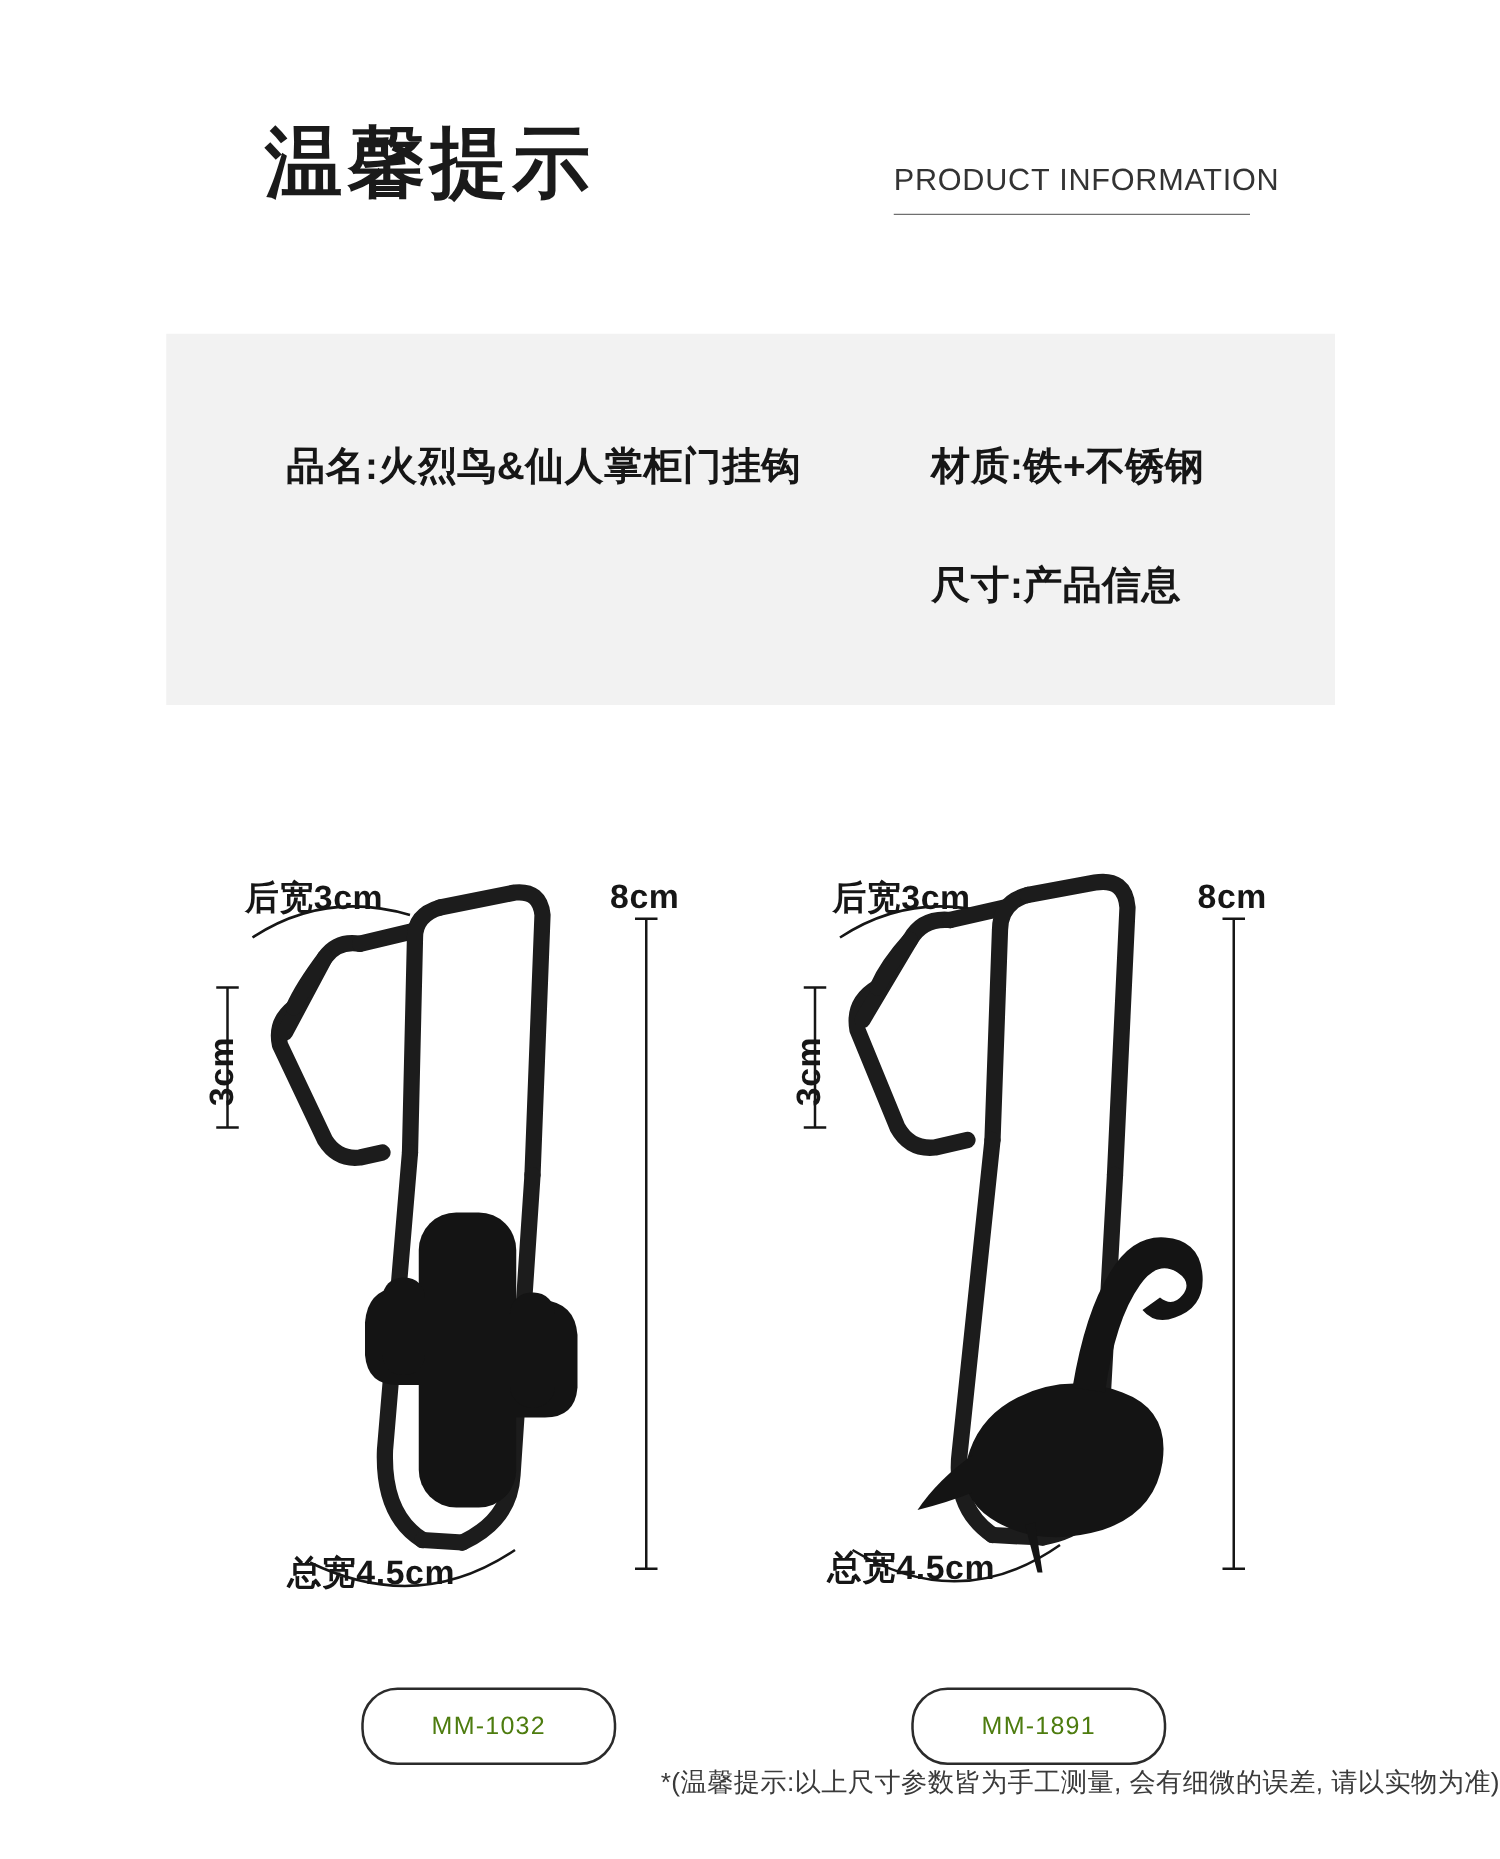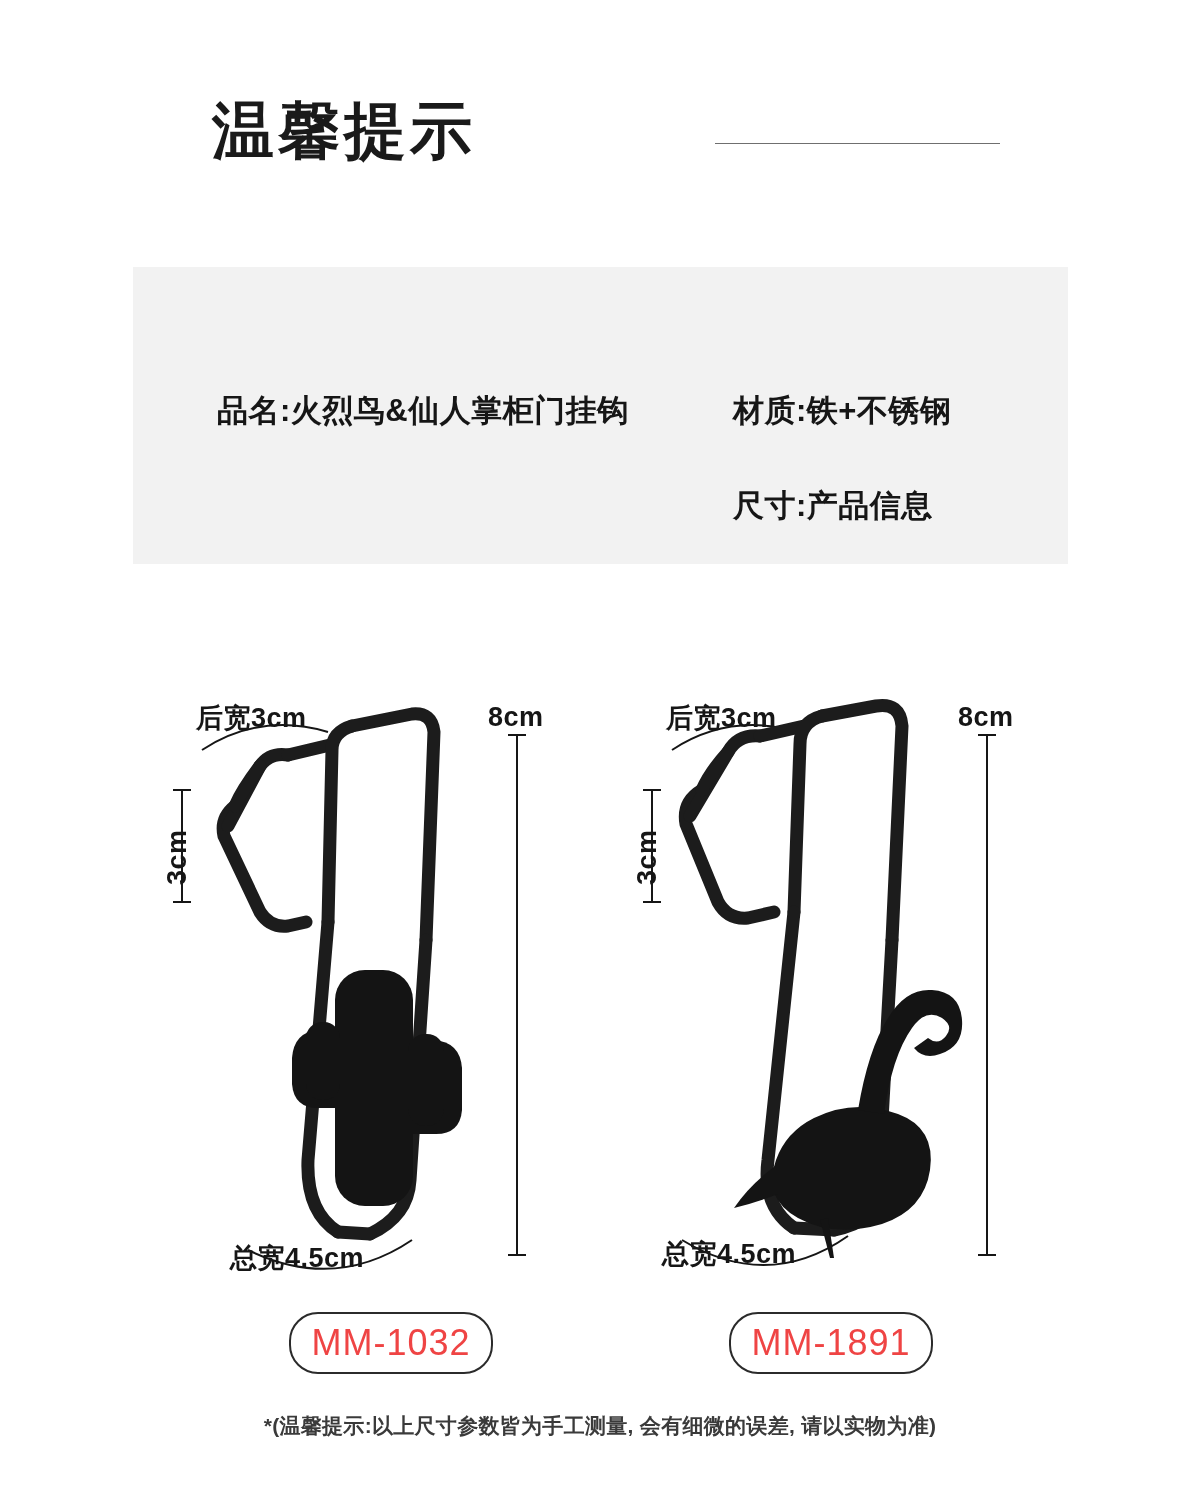--- a/index.html
+++ b/index.html
@@ -57,24 +57,23 @@
   .spec-box {
     position: absolute;
     left: 133px;
     top: 267px;
     width: 935px;
     height: 297px;
     background: #f2f2f2;
   }
   .spec-row {
     position: absolute;
-    left: 0;
+    left: 12px;
     width: 100%;
     height: 40px;
-    margin-top: 38px;
   }
   .spec-row.r1 { top: 85px; }
   .spec-row.r2 { top: 180px; }
   .spec-cell {
     position: absolute;
     font-size: 31px;
     font-weight: 700;
     color: #161616;
     white-space: nowrap;
     letter-spacing: 0.5px;
@@ -114,55 +113,55 @@
     letter-spacing: 0.5px;
   }
   .mlabel.vertical {
     transform: rotate(-90deg);
     transform-origin: left top;
   }
 
   
   .pill {
     position: absolute;
-    top: 1312px;
+    top: 1350px;
     width: 200px;
     height: 58px;
     border: 2px solid #2b2b2b;
     border-radius: 29px;
     display: flex;
     align-items: center;
     justify-content: center;
-    font-size: 36px;
+    font-size: 20px;
     letter-spacing: 1px;
-    color: #ef4444;
+    color: #4d7c0f;
     background: #fff;
   }
   .pill.p1 { left: 289px; }
   .pill.p2 { left: 729px; }
 
   
   .footnote {
     position: absolute;
     left: 0;
     top: 1412px;
     width: 1200px;
-    text-align: center;
+    text-align: right;
     font-size: 21px;
     color: #3a3a3a;
     letter-spacing: 0.3px;
-    font-weight: bold;
   }
 </style>
 </head>
 <body>
 
 <div class="header">
   <div class="header-title">温馨提示</div>
   <div class="header-sub-wrap">
+    <div class="header-sub">PRODUCT INFORMATION</div>
     <div class="header-rule"></div>
   </div>
 </div>
 
 <div class="spec-box">
   <div class="spec-row r1">
     <div class="spec-cell left">品名:火烈鸟&amp;仙人掌柜门挂钩</div>
     <div class="spec-cell right">材质:铁+不锈钢</div>
   </div>
   <div class="spec-row r2">

